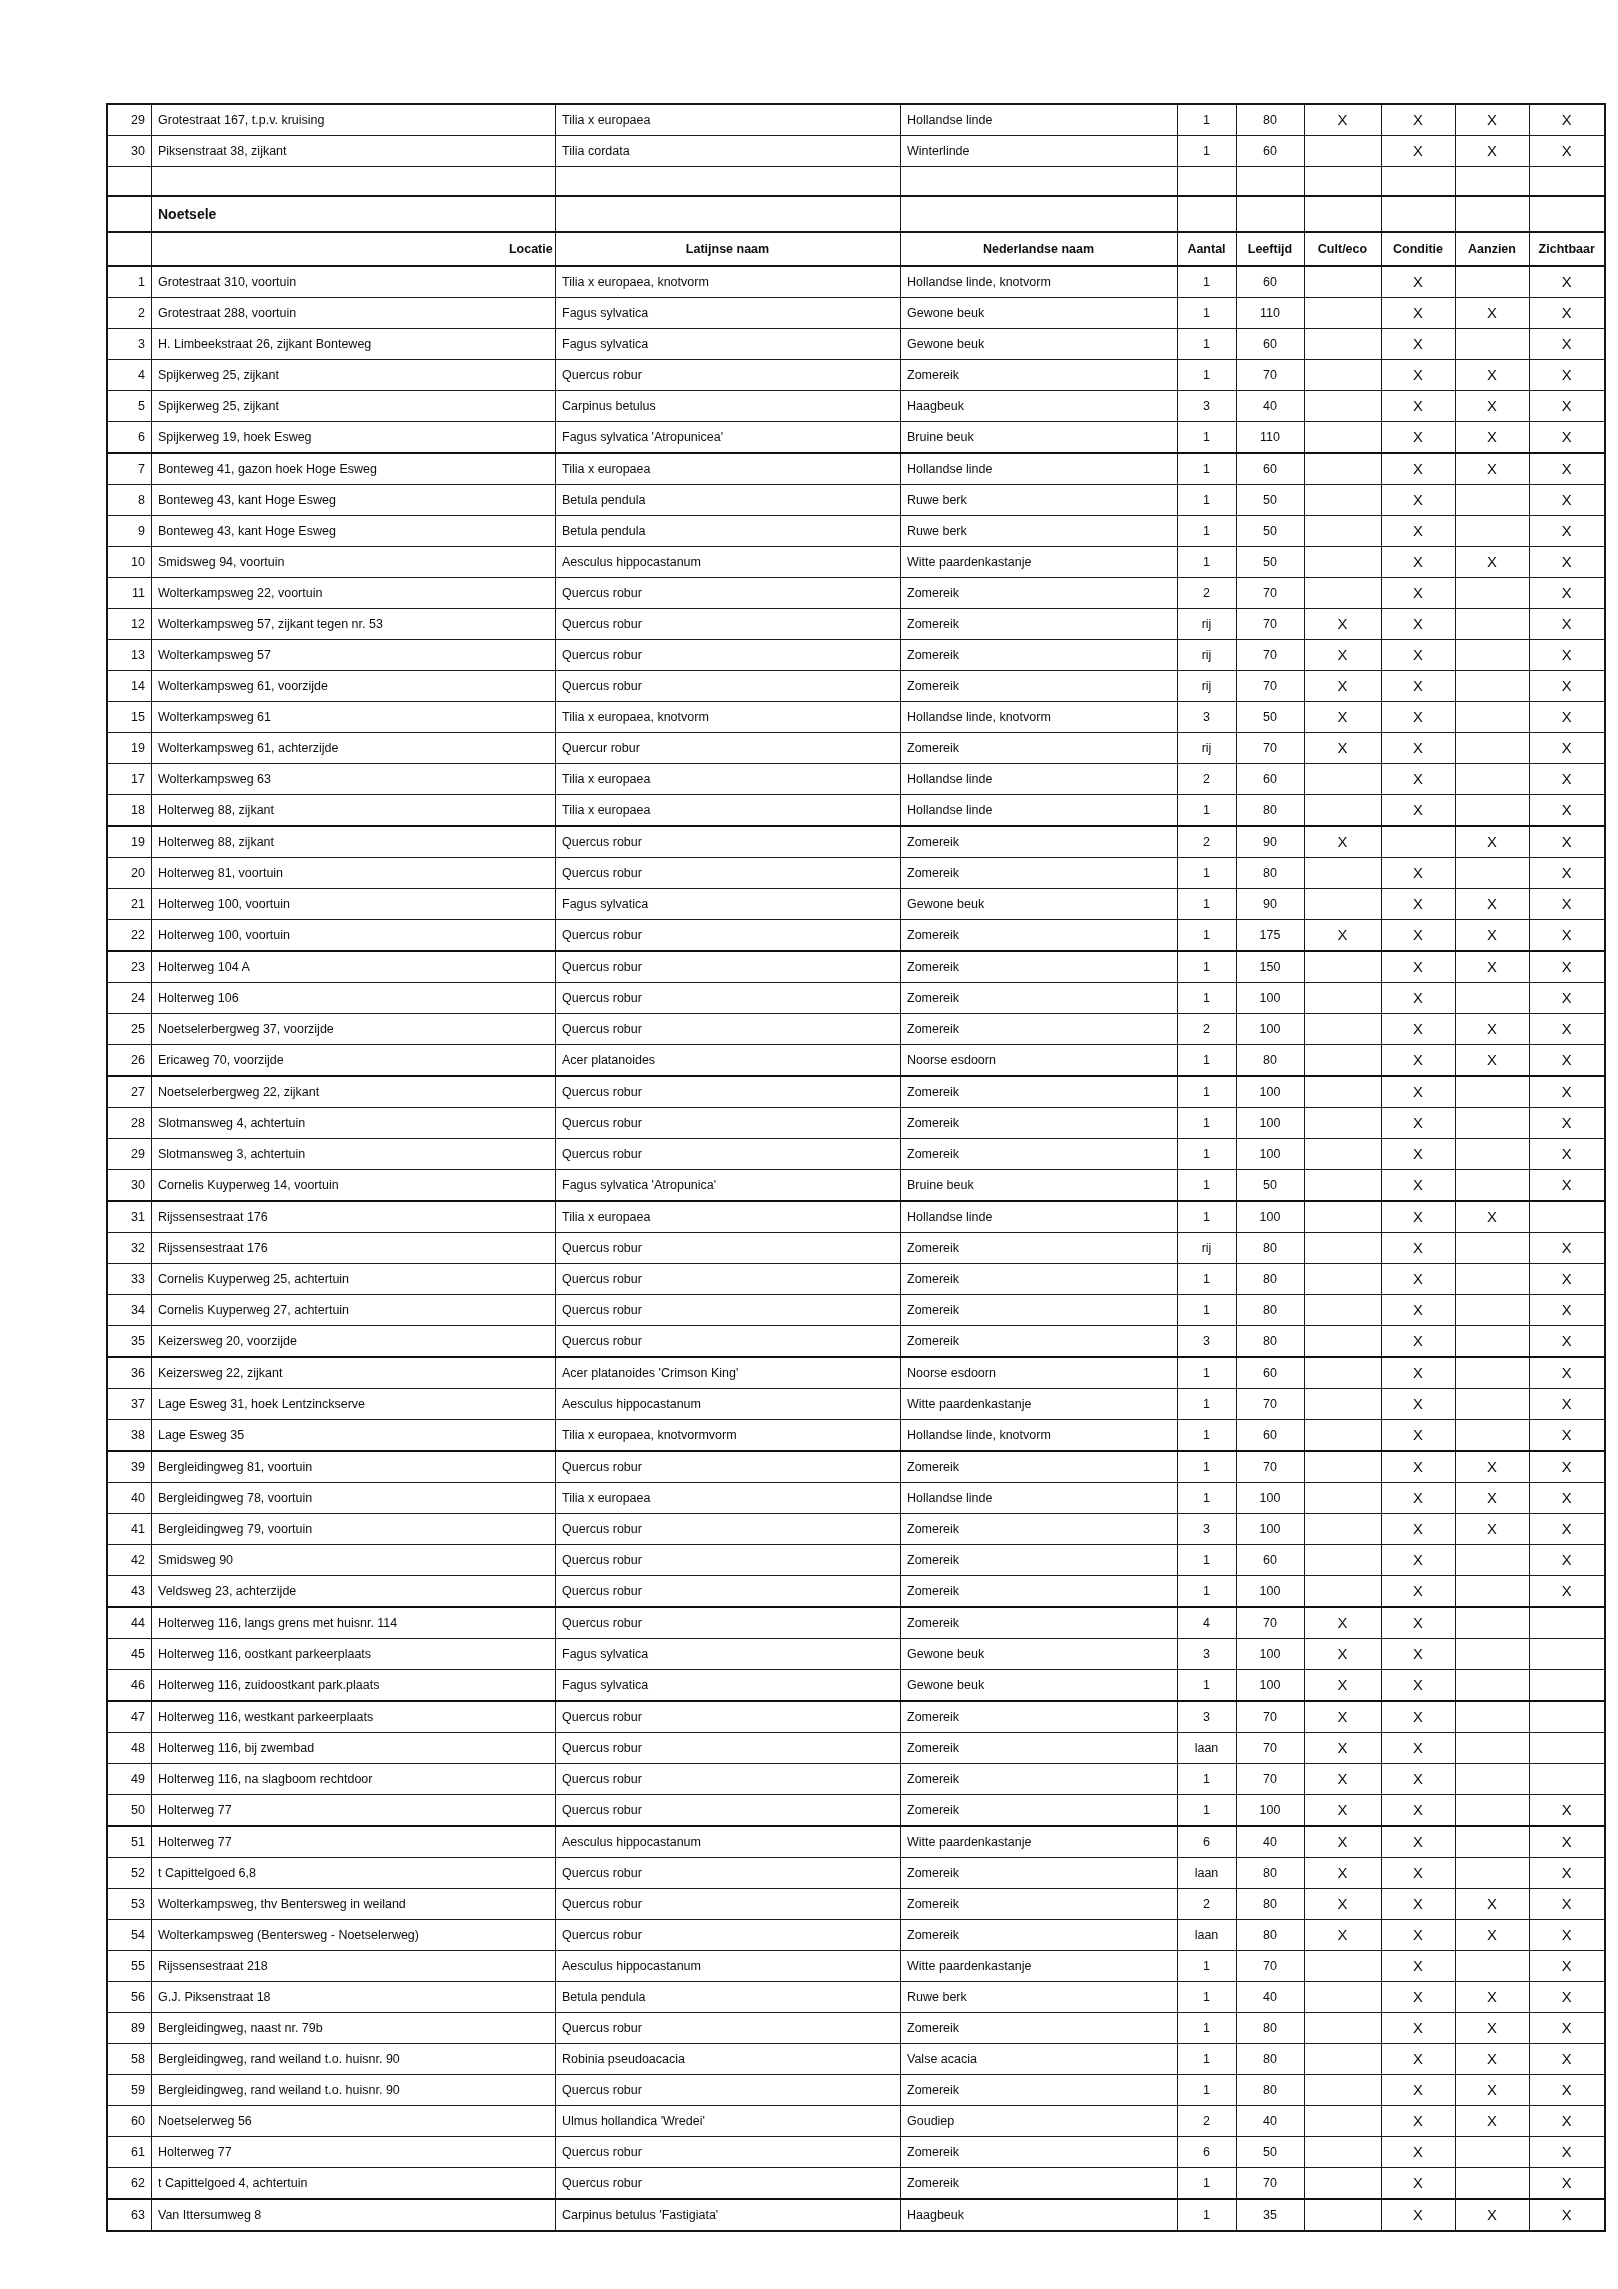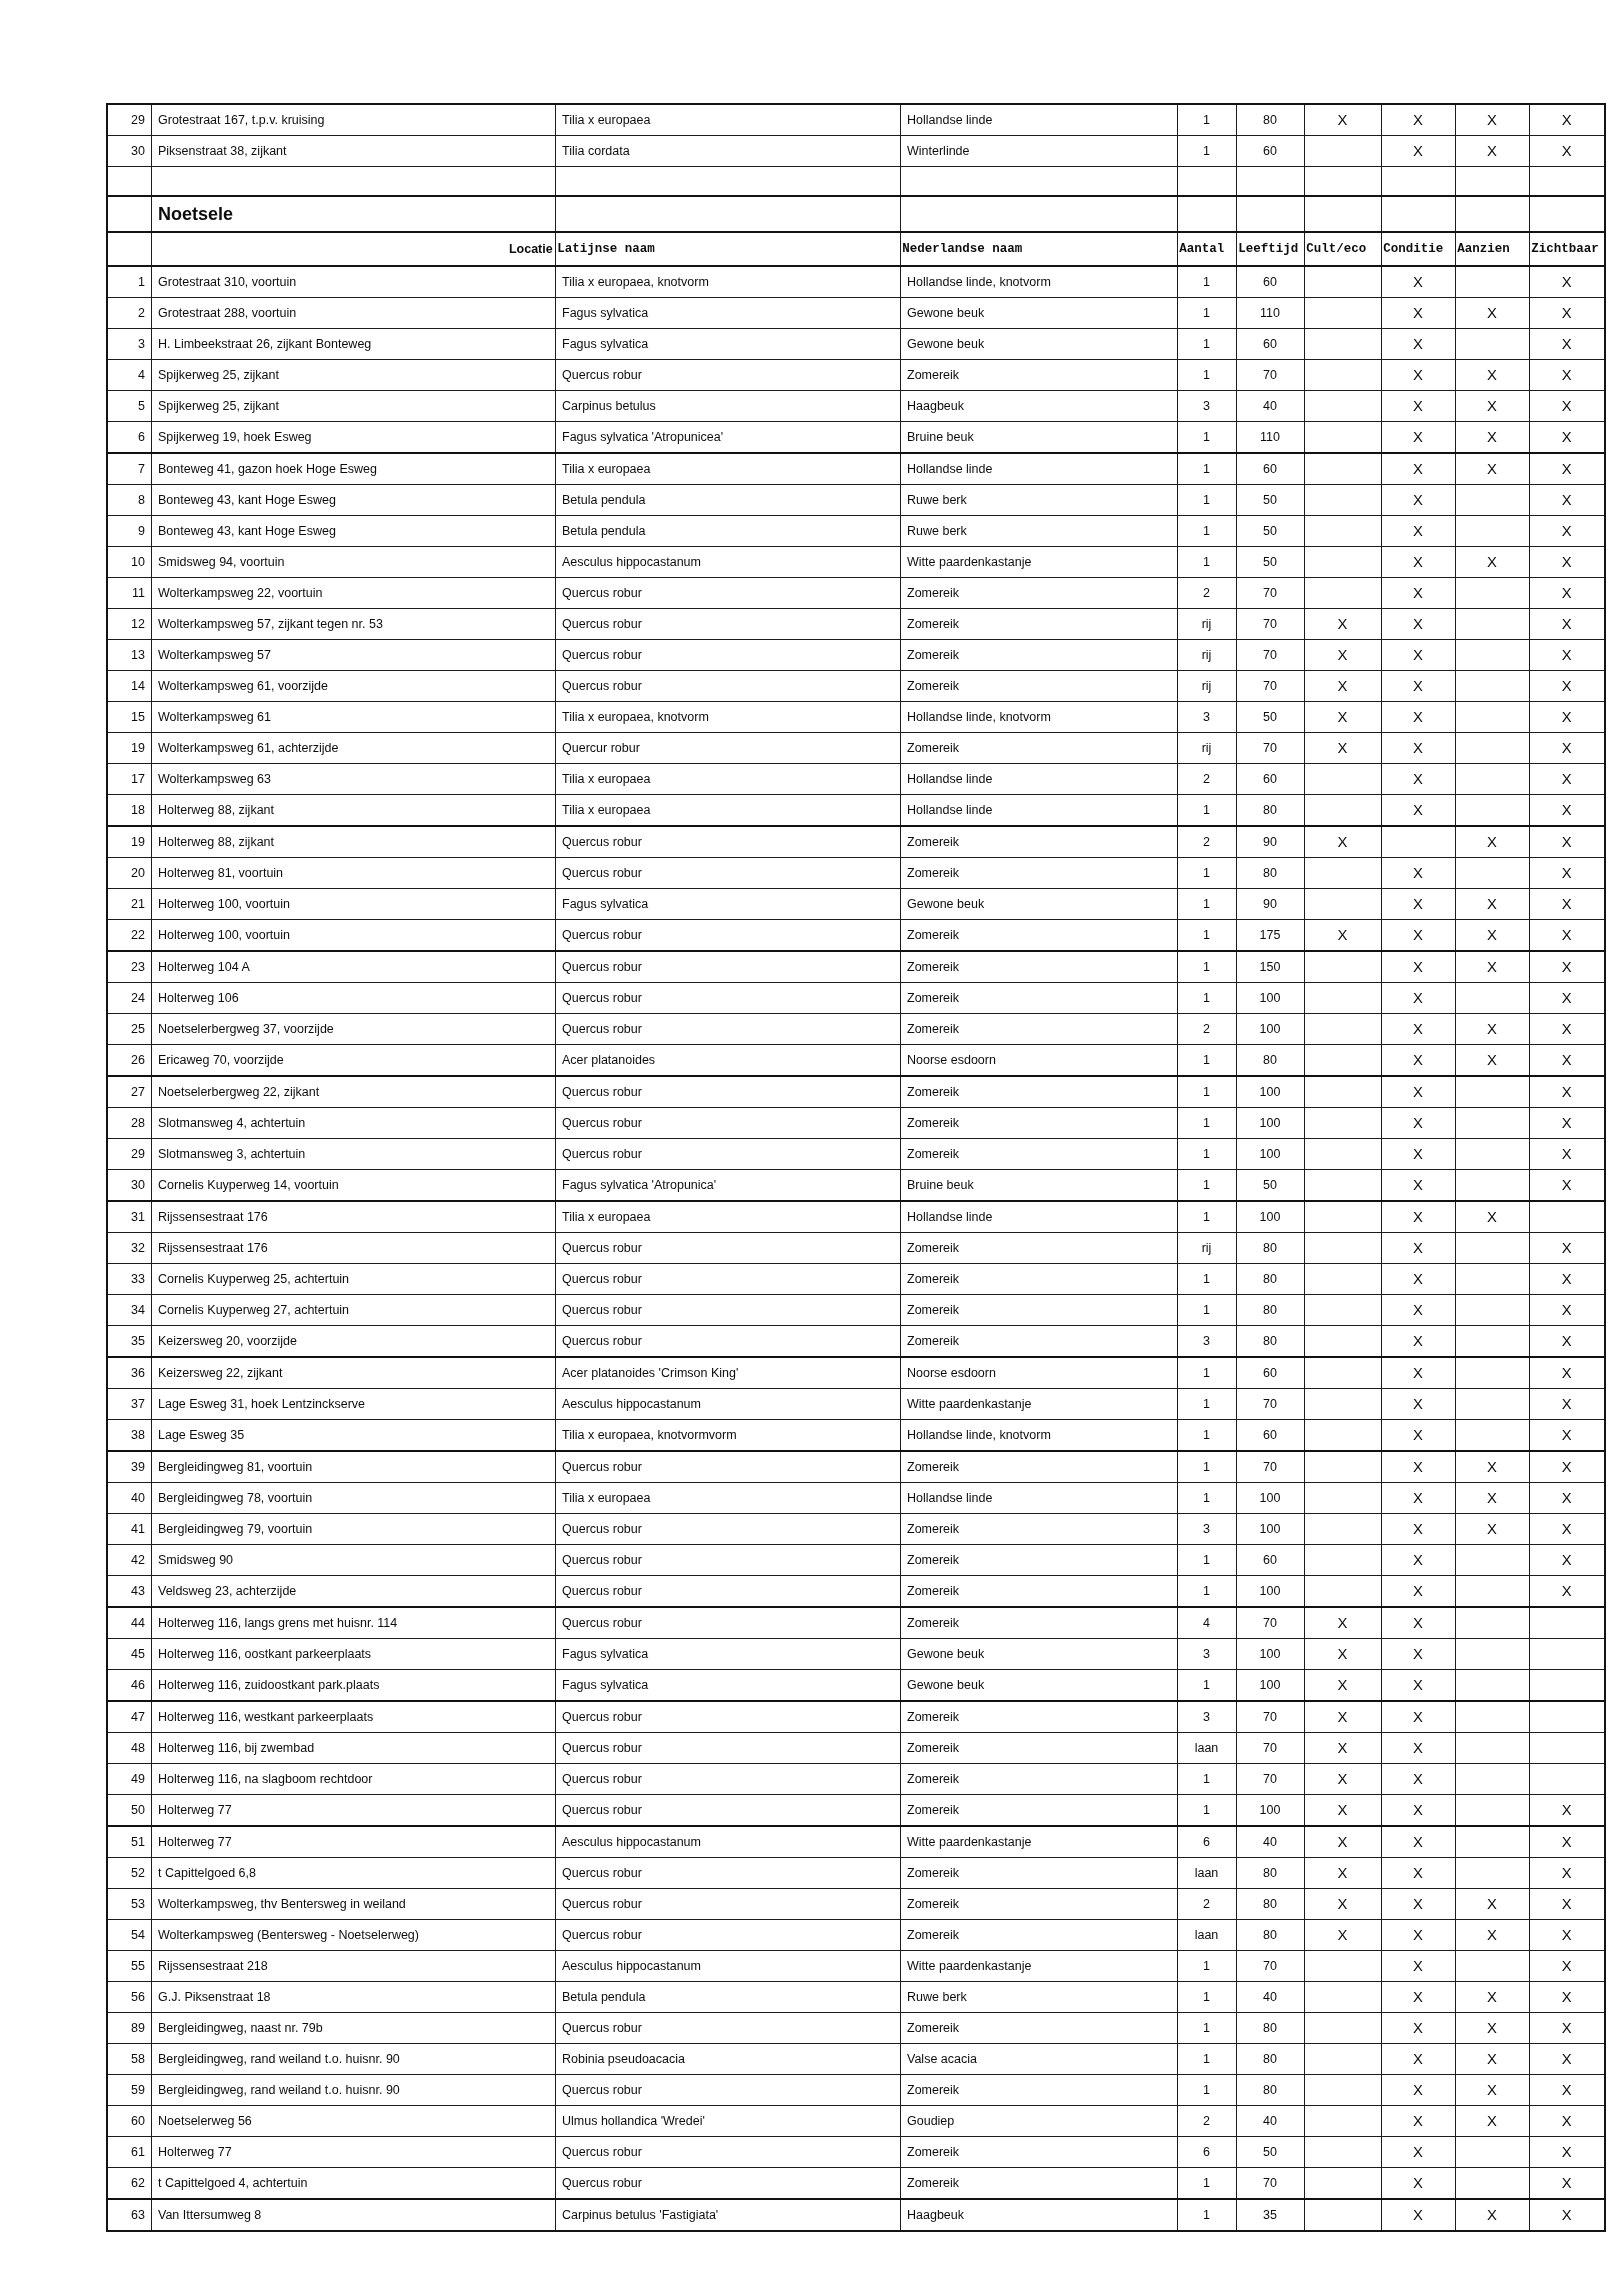--- a/index.html
+++ b/index.html
@@ -13,23 +13,23 @@
      overflow:hidden;padding:0 1.8px;color:#0d0d0d;}
   tr.r-prev td, tr.r-data td{height:30px;}
   tr.r-empty td{height:28px;}
   tr.r-section td{height:34px;border-top:2.8px solid #141414;border-bottom:2.8px solid #141414;}
   tr.r-header td{height:32px;border-top:2.8px solid #141414;border-bottom:2.8px solid #141414;font-weight:bold;}
   tr.thick-after td{border-bottom:2.4px solid #111;}
   .c-nr{text-align:right;padding-right:5.5px;}
   .c-text{text-align:left;padding-left:6.5px;}
   .c-mid{text-align:center;}
   .c-x{text-align:center;font-size:14.8px;}
-  .section-title{font-weight:bold;font-size:18px;text-align:left;padding-left:6.5px;}
+  .section-title{font-weight:bold;font-size:14px;text-align:left;padding-left:6.5px;}
   .h-left{text-align:right;padding-left:6.5px;}
-  .h-mid{font-family:Liberation Mono, monospace;}
+  .h-mid{text-align:center;}
 </style>
 </head>
 <body>
 
 <div class="page">
   <table class="inv">
     <colgroup>
         <col style="width: 44px;">
         <col style="width: 404px;">
         <col style="width: 345px;">

